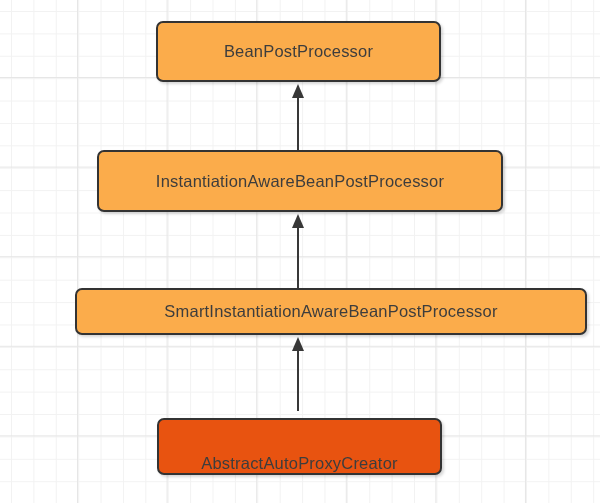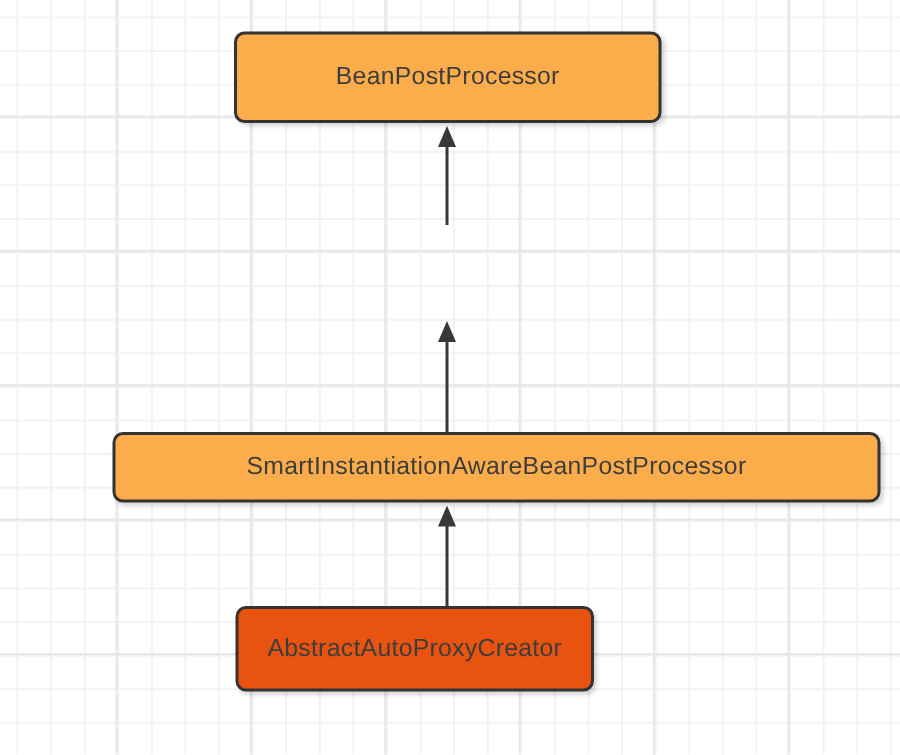--- a/index.html
+++ b/index.html
@@ -40,21 +40,21 @@
     white-space: nowrap;
   }
 
   .node.emphasis {
     background: #E85310;
   }
 
   #node-0 { left: 156px; top: 21px;  width: 285px; height: 61px; }
   #node-1 { left: 97px;  top: 150px; width: 406px; height: 62px; }
   #node-2 { left: 75px;  top: 288px; width: 512px; height: 47px; }
-  #node-3 { left: 157px; top: 404px; width: 239px; height: 57px; }
+  #node-3 { left: 157px; top: 418px; width: 285px; height: 57px; align-items: flex-end; }
 
   .arrow {
     position: absolute;
     width: 12px;
   }
 
   .arrow .head {
     position: absolute;
     top: 0;
     left: 0;
@@ -85,20 +85,23 @@
 
   <div id="node-0" class="node">
     <span>BeanPostProcessor</span>
   </div>
 
   <div id="arrow-0" class="arrow">
     <span class="head"></span>
     <span class="shaft"></span>
   </div>
 
+  <div id="node-1" class="node">
+    <span>InstantiationAwareBeanPostProcessor</span>
+  </div>
 
   <div id="arrow-1" class="arrow">
     <span class="head"></span>
     <span class="shaft"></span>
   </div>
 
   <div id="node-2" class="node">
     <span>SmartInstantiationAwareBeanPostProcessor</span>
   </div>
 

